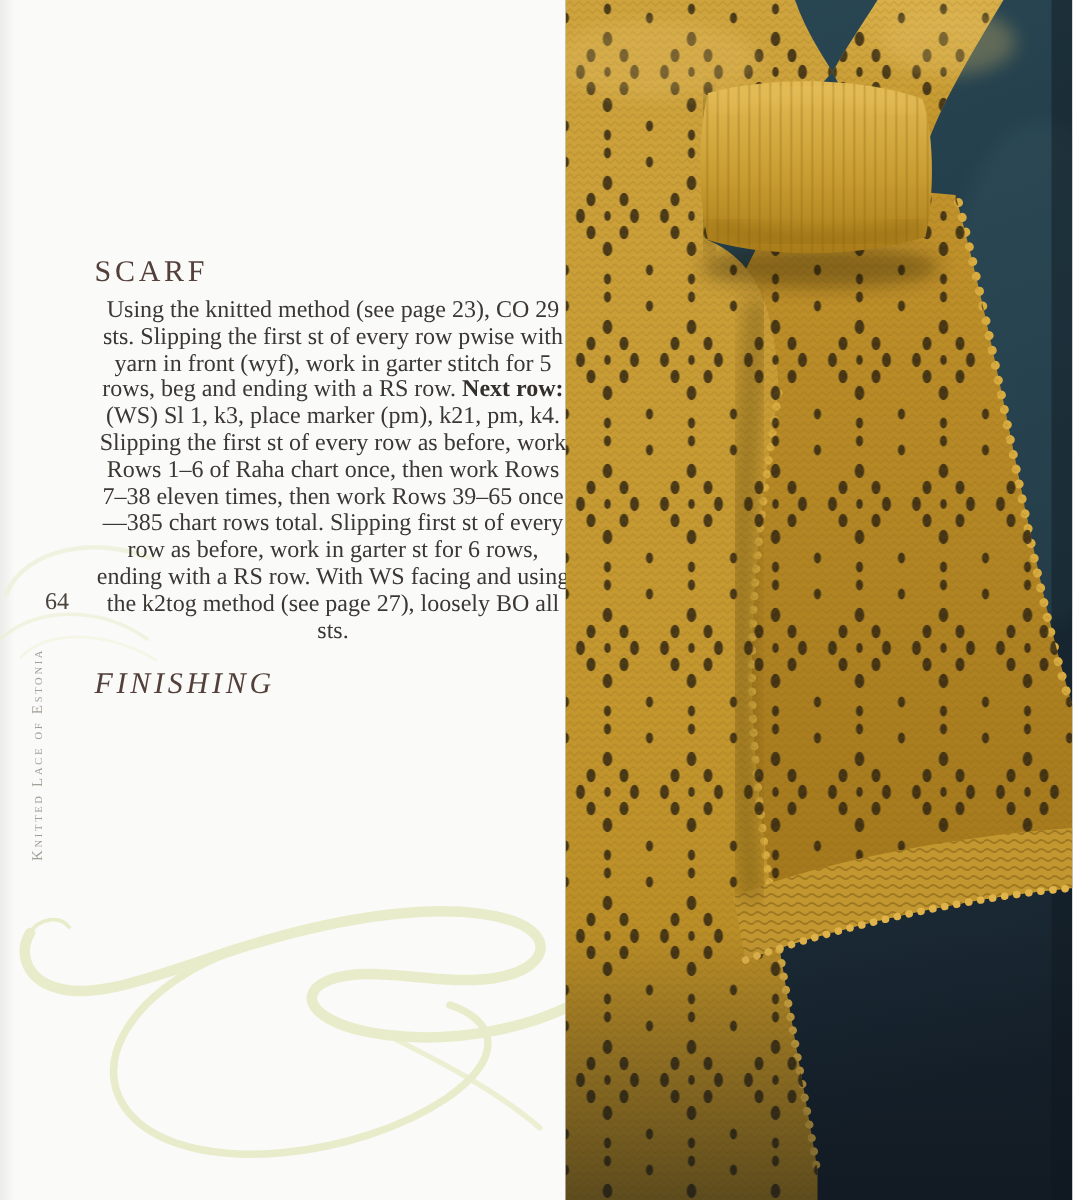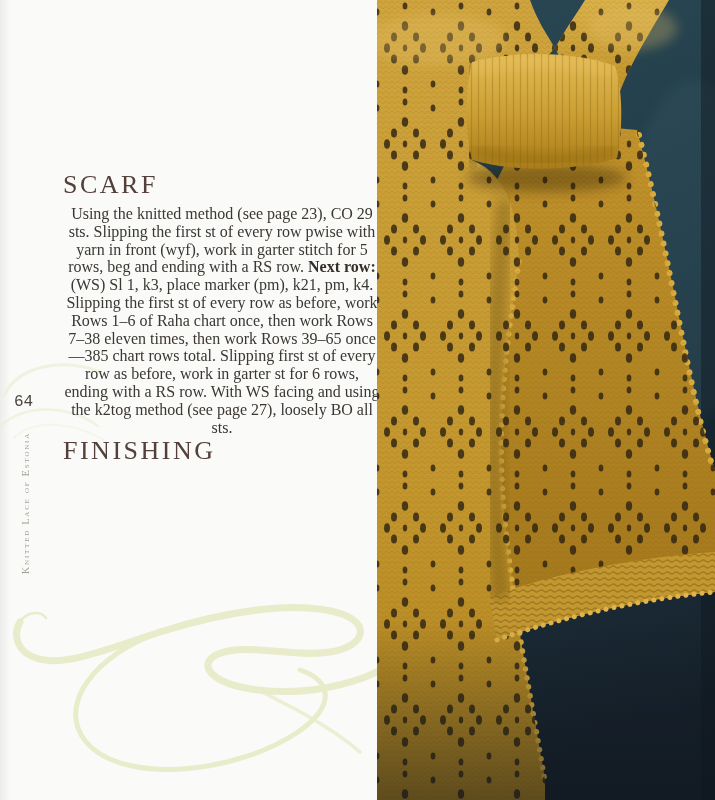--- a/index.html
+++ b/index.html
@@ -12,33 +12,33 @@
     position:absolute;left:0;top:0;width:10px;height:800px;
     background:linear-gradient(90deg,#ececea,rgba(250,250,248,0));
     z-index:1;
   }
   
   .content{
     position:absolute;left:63px;top:170px;width:318px;z-index:3;
   }
   .section-heading{
     margin:0 0 5px 0;
-    font-size:26px;font-weight:normal;letter-spacing:2.5px;
+    font-size:20px;font-weight:normal;letter-spacing:2.5px;
     color:#53403a;
   }
   .body-text{
     margin:0;
     font-size:16px;line-height:17.8px;color:#3b3733;
     text-align:center;
   }
   .body-text b{font-weight:bold;color:#332f2b;}
-  .finishing-heading{}
+  .finishing-heading{margin-top:16px;font-style:italic;}
   .page-number{
     position:absolute;left:14px;top:393px;width:32px;
-    font-size:16px;color:#4a443d;text-align:left;z-index:3;font-family:Liberation Mono, monospace;
+    font-size:16px;color:#4a443d;text-align:right;z-index:3;
   }
   .book-title-vertical{
     position:absolute;left:20px;top:424px;height:150px;z-index:3;
     writing-mode:vertical-rl;transform:rotate(180deg);
     font-variant:small-caps;
     font-size:10px;letter-spacing:1.8px;color:#a39f96;
     white-space:nowrap;
   }
   
   .flourish-top{position:absolute;left:0;top:352px;z-index:2;}

